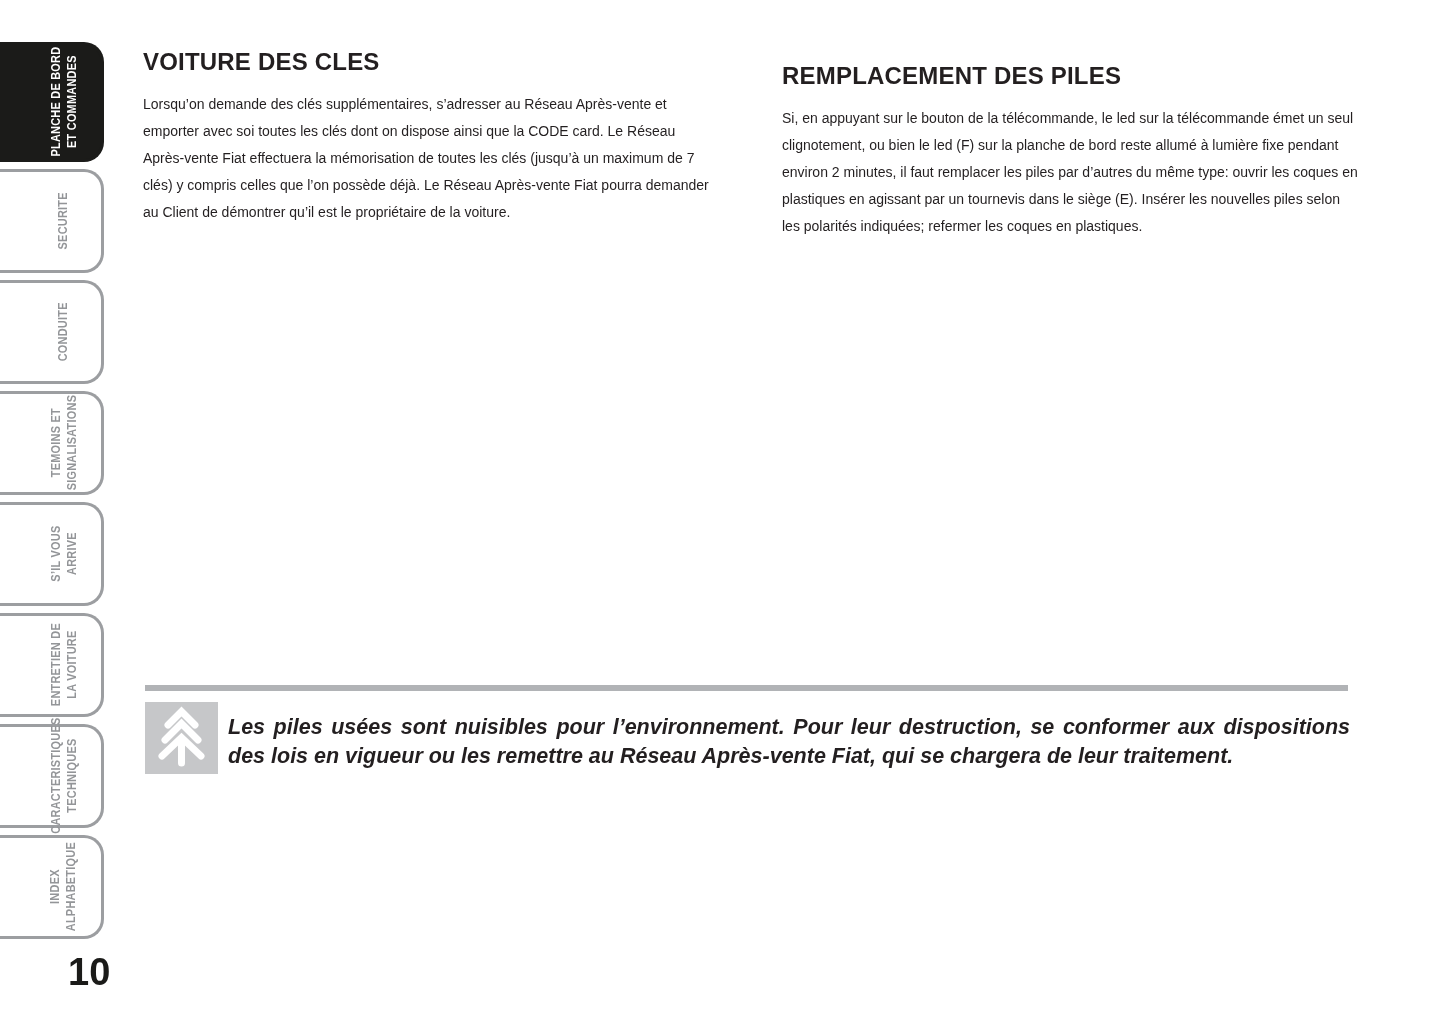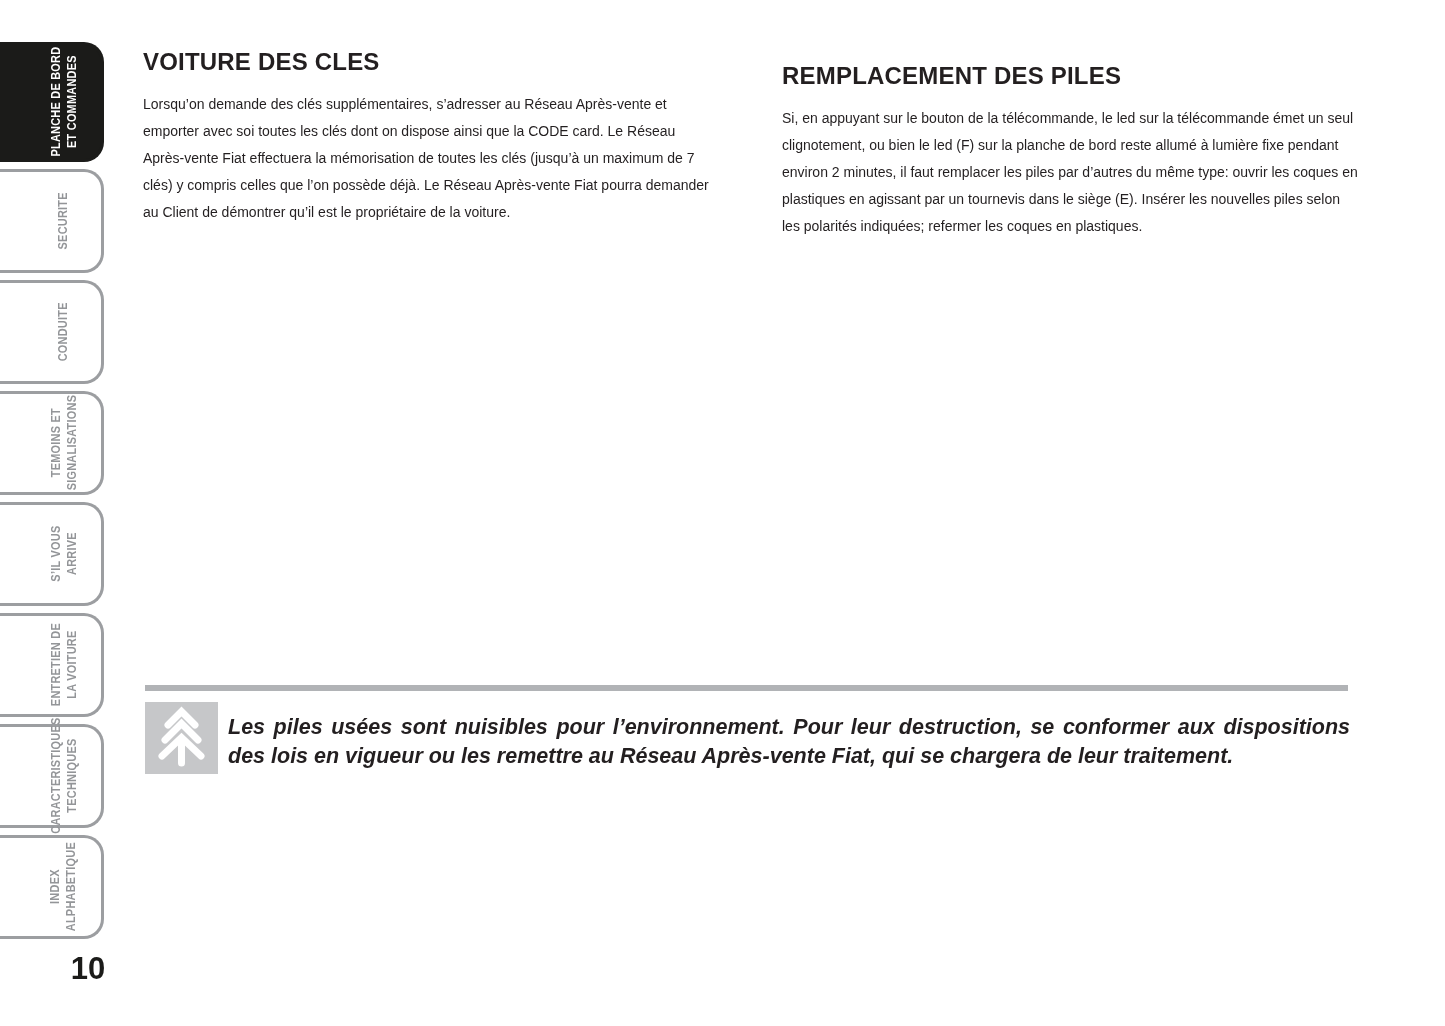--- a/index.html
+++ b/index.html
@@ -43,21 +43,21 @@
     white-space: pre;
     transform: rotate(-90deg) translateY(13px) scaleX(0.84);
   }
   .sidebar-tab.active .tab-label { color: #ffffff; }
 
   .page-number {
     position: absolute;
     left: 68px; top: 951px;
     width: 40px;
     text-align: center;
-    font-size: 31px;
+    font-size: 38px;
     font-weight: bold;
     color: #1b1b19;
   }
 
   
   .col { position: absolute; top: 47px; }
   .col-left  { left: 143px; width: 567px; }
   .col-right { left: 782px; width: 578px; }
 
   .section-heading {

